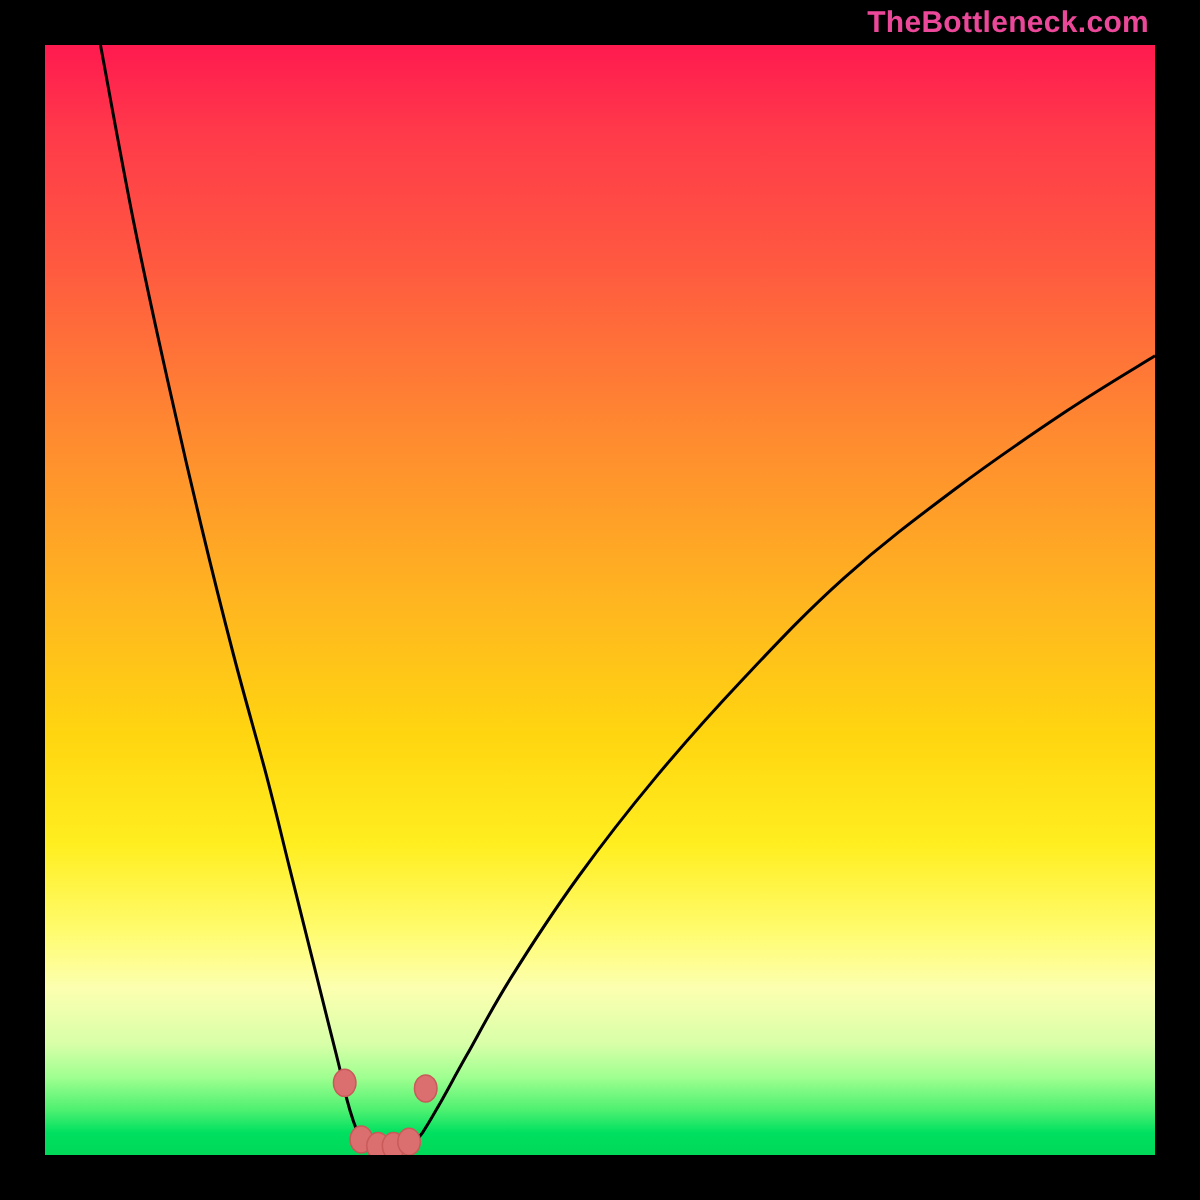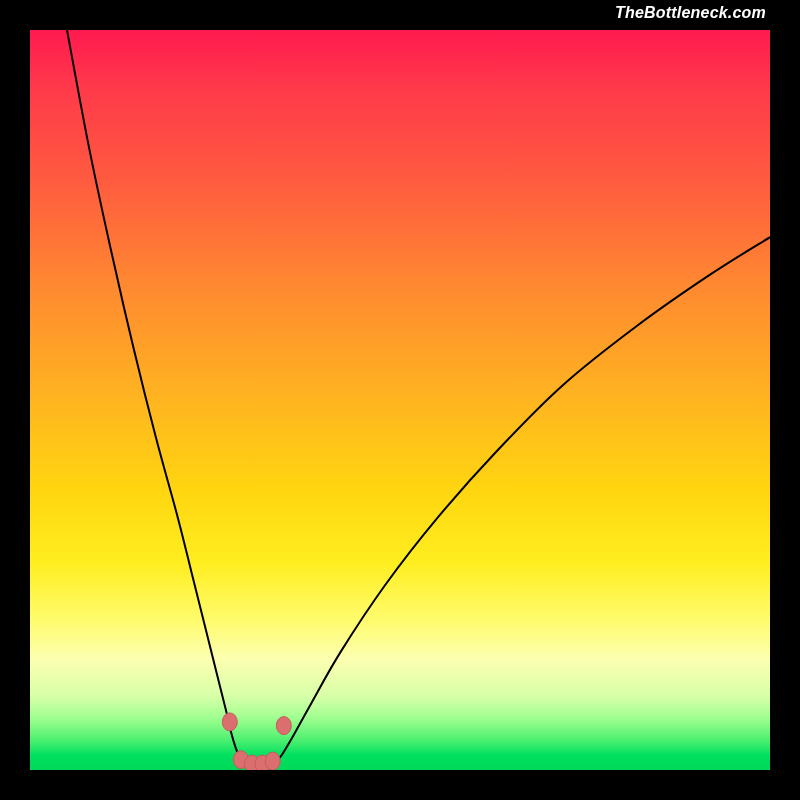--- a/index.html
+++ b/index.html
@@ -48,26 +48,25 @@
       #4cf070 96%,
       #00e060 98%,
       #00d858 100%
     );
   }
 
   .watermark {
     position: absolute;
     top: 4px;
     right: 34px;
-    color: #ffffff;
-    font-size: 16px;
+    color: #ec4899;
+    font-size: 20px;
     font-weight: 600;
     letter-spacing: 0.2px;
     user-select: none;
-    font-style: italic;
   }
 
   svg.curve-layer {
     position: absolute;
     left: 0; top: 0;
     width: 740px; height: 740px;
     overflow: visible;
   }
 </style>
 </head>

